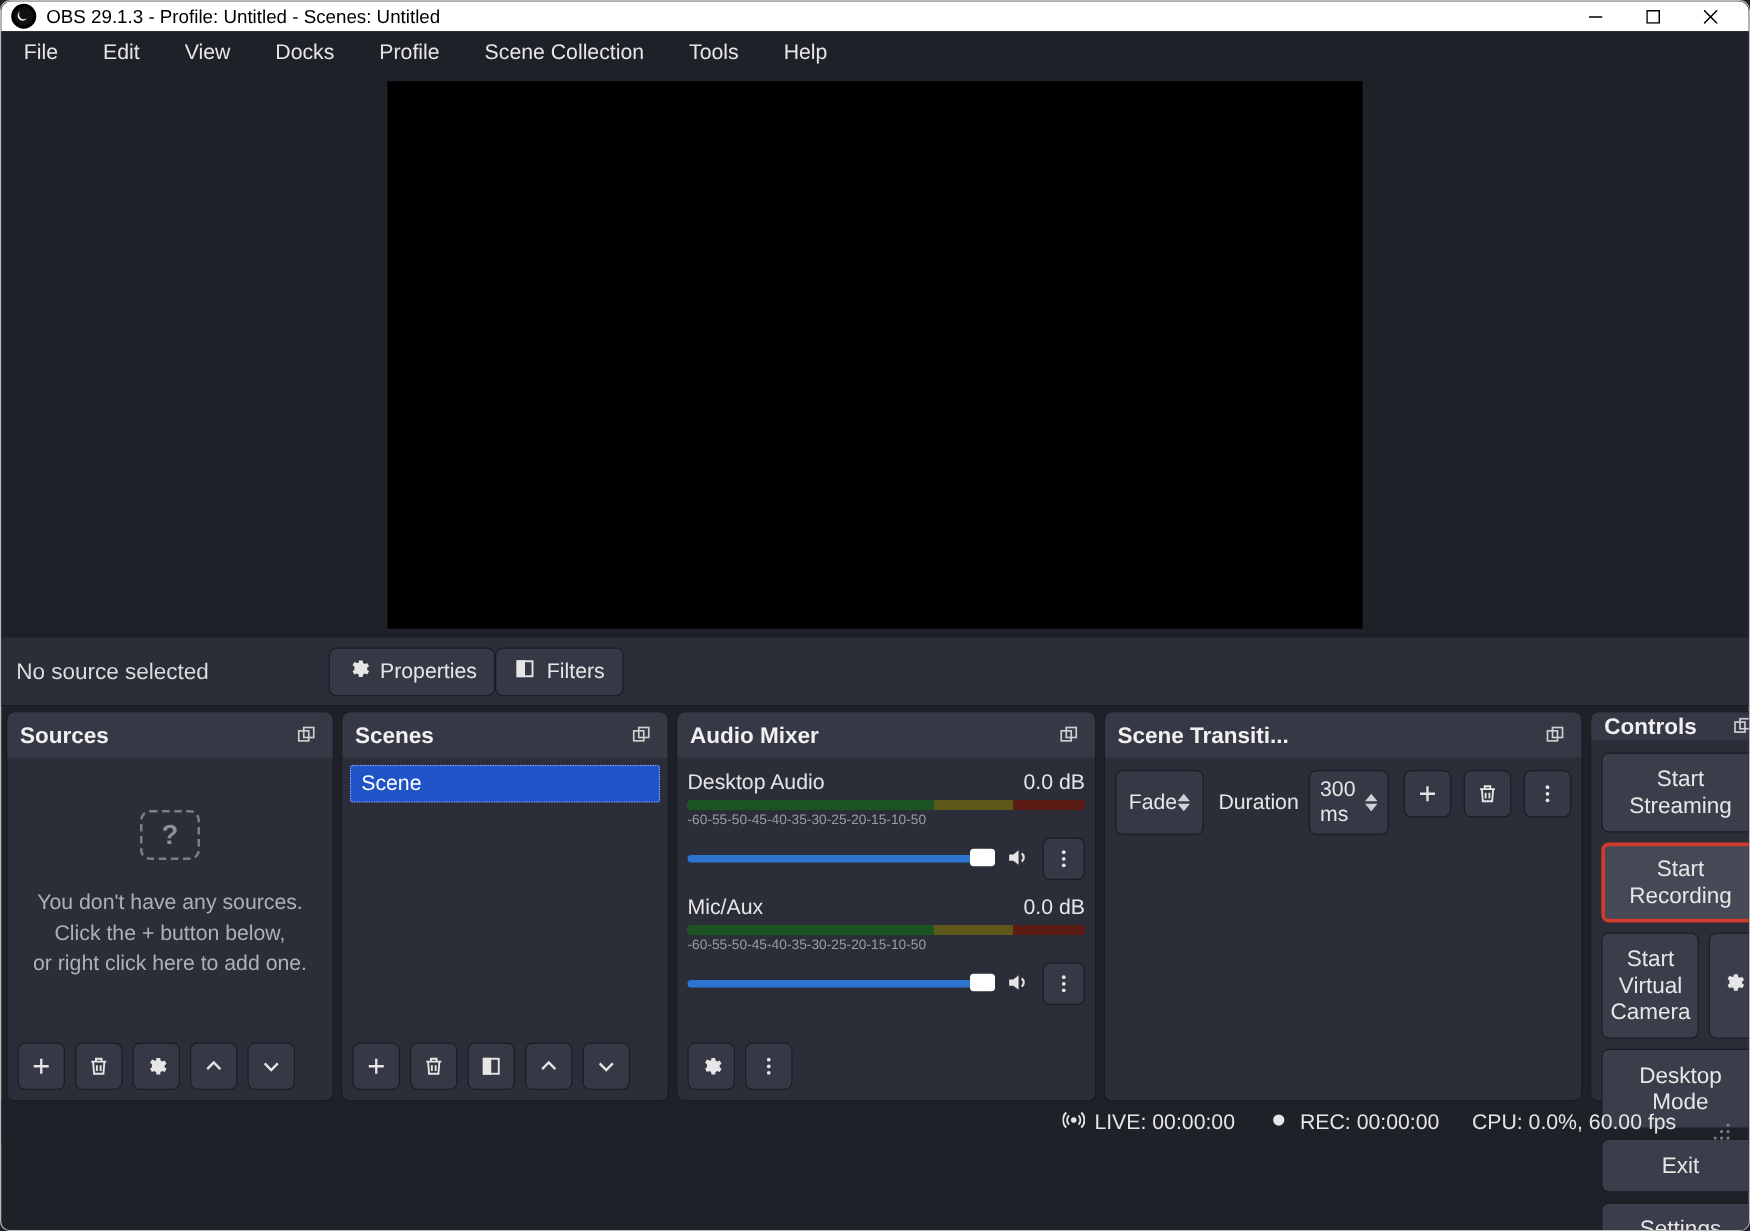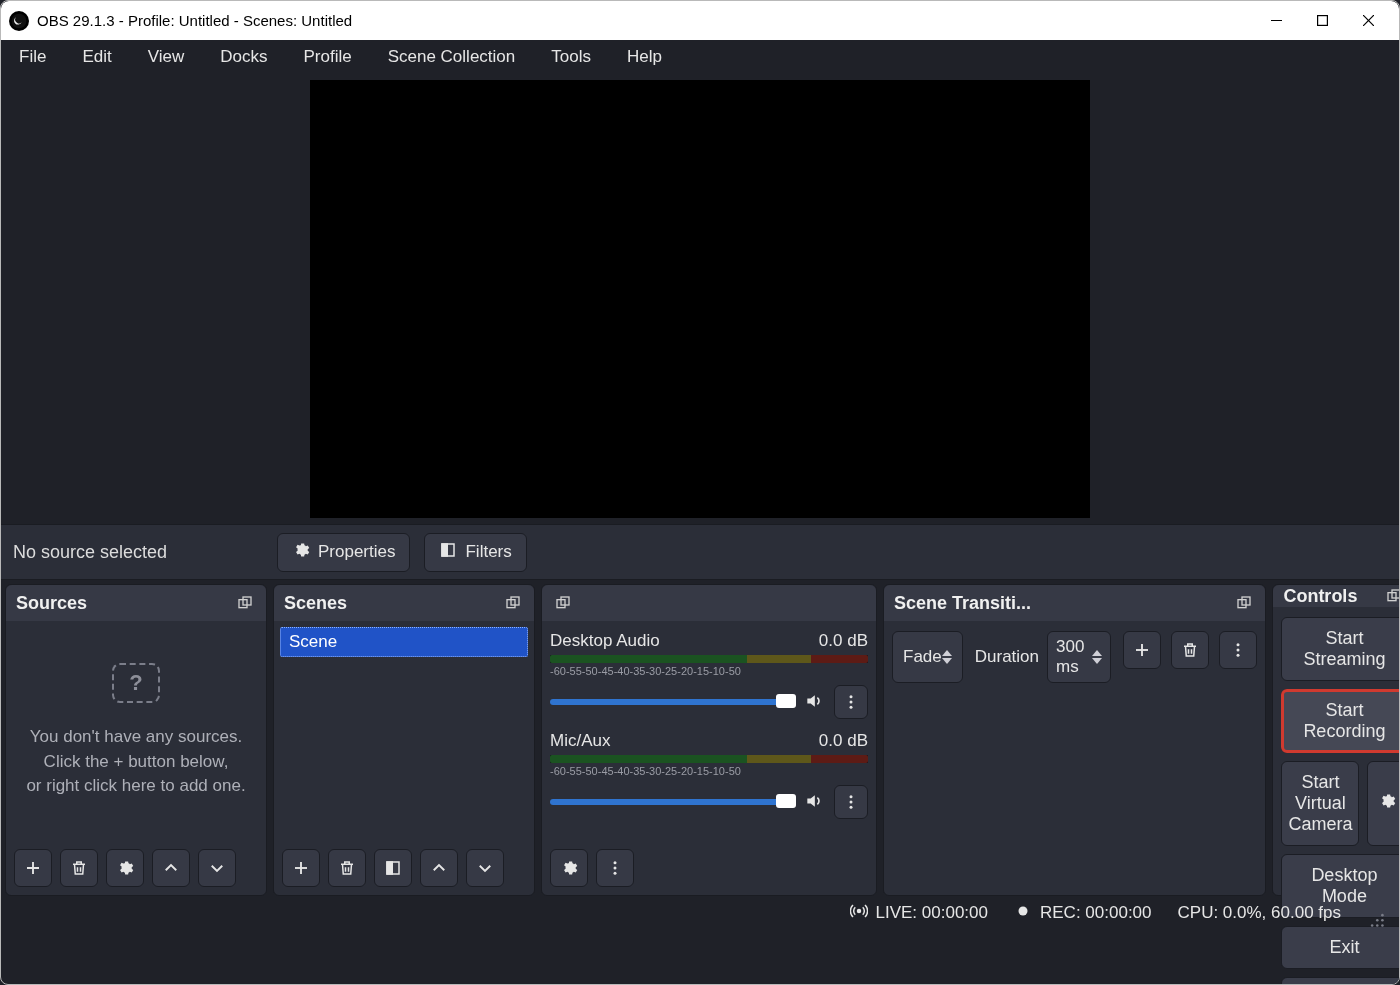--- a/index.html
+++ b/index.html
@@ -1,36 +1,36 @@
 <!DOCTYPE html>
 <html><head>
 <meta charset="utf-8">
 <style>
 * { box-sizing: border-box; margin: 0; padding: 0; font-family: "Segoe UI", Arial, sans-serif; }
 body { width: 1400px; height: 985px; background: #1f2128; overflow: hidden; color: #e6e6e6; border: 1px solid #b9b9b9; border-radius: 8px; }
 
 
-.titlebar { height: 39px; background: #fff; display: flex; align-items: center; padding: 0 8px; color: #000; border-top-left-radius: 8px; border-top-right-radius: 8px; }
+.titlebar { height: 24px; background: #fff; display: flex; align-items: center; padding: 0 8px; color: #000; border-top-left-radius: 8px; border-top-right-radius: 8px; }
 .titlebar .app-icon { width: 20px; height: 20px; border-radius: 50%; background: radial-gradient(circle at 50% 50%, #333 30%, #000 31%); margin-right: 8px; display: flex; align-items: center; justify-content: center; }
 .titlebar .app-icon svg { width: 16px; height: 16px; }
 .titlebar .title { font-size: 15px; }
 .titlebar .spacer { flex: 1; }
 .titlebar .winbtn { width: 46px; height: 36px; display: flex; align-items: center; justify-content: center; }
 .titlebar .winbtn svg { width: 11px; height: 11px; stroke: #000; stroke-width: 1.2; fill: none; }
 
 
 .menubar { height: 34px; background: #1f2128; display: flex; align-items: center; padding: 0 6px; gap: 12px; font-size: 17px; color: #e6e6e6; }
 .menubar .menuitem { padding: 4px 12px; }
 
 
 .preview-outer { height: 450px; background: #1f2128; display: flex; align-items: center; justify-content: center; }
 .preview-inner { width: 780px; height: 438px; background: #000; }
 
 
-.source-bar { height: 56px; background: #2b2e38; padding: 0 12px; display: flex; align-items: center; gap: 14px; border-top: 1px solid #1a1c22; border-bottom: 1px solid #1a1c22; }
+.source-bar { height: 56px; background: #2b2e38; padding: 0 12px; display: flex; align-items: center; border-top: 1px solid #1a1c22; border-bottom: 1px solid #1a1c22; }
 .source-bar .label { font-size: 18px; color: #dcdcdc; flex: 0 0 250px; }
 .btn-dark { background: #363945; border: 1px solid #1b1d24; color: #e6e6e6; border-radius: 6px; padding: 7px 14px; font-size: 17px; display: inline-flex; align-items: center; gap: 8px; }
 .btn-dark svg { width: 18px; height: 18px; }
 
 
 .panels { display: flex; gap: 6px; padding: 4px 4px 0 4px; height: 316px; }
 .panel { background: #2b2e38; border-radius: 6px; display: flex; flex-direction: column; border: 1px solid #1a1c22; }
 .panel.scenes  { flex: 0 0 262px; }
 .panel.sources { flex: 0 0 262px; }
 .panel.mixer   { flex: 0 0 336px; }
@@ -246,20 +246,21 @@
       <div class="iconbtn">
           <svg viewBox="0 0 24 24" fill="none" stroke="#e6e6e6" stroke-width="2.5">
             <polyline points="5 9 12 16 19 9"></polyline>
           </svg>
         </div>
     </div>
   </div>
 
   <div class="panel mixer">
     <div class="panel-header">
+      <div class="ptitle">Audio Mixer</div>
       <div class="popicon">
           <svg viewBox="0 0 24 24" fill="none" stroke="currentColor" stroke-width="2">
             <rect x="3" y="7" width="12" height="12"></rect>
             <rect x="9" y="3" width="12" height="12"></rect>
           </svg>
         </div>
     </div>
     <div class="panel-body">
 
       <div class="mixer-ch">

